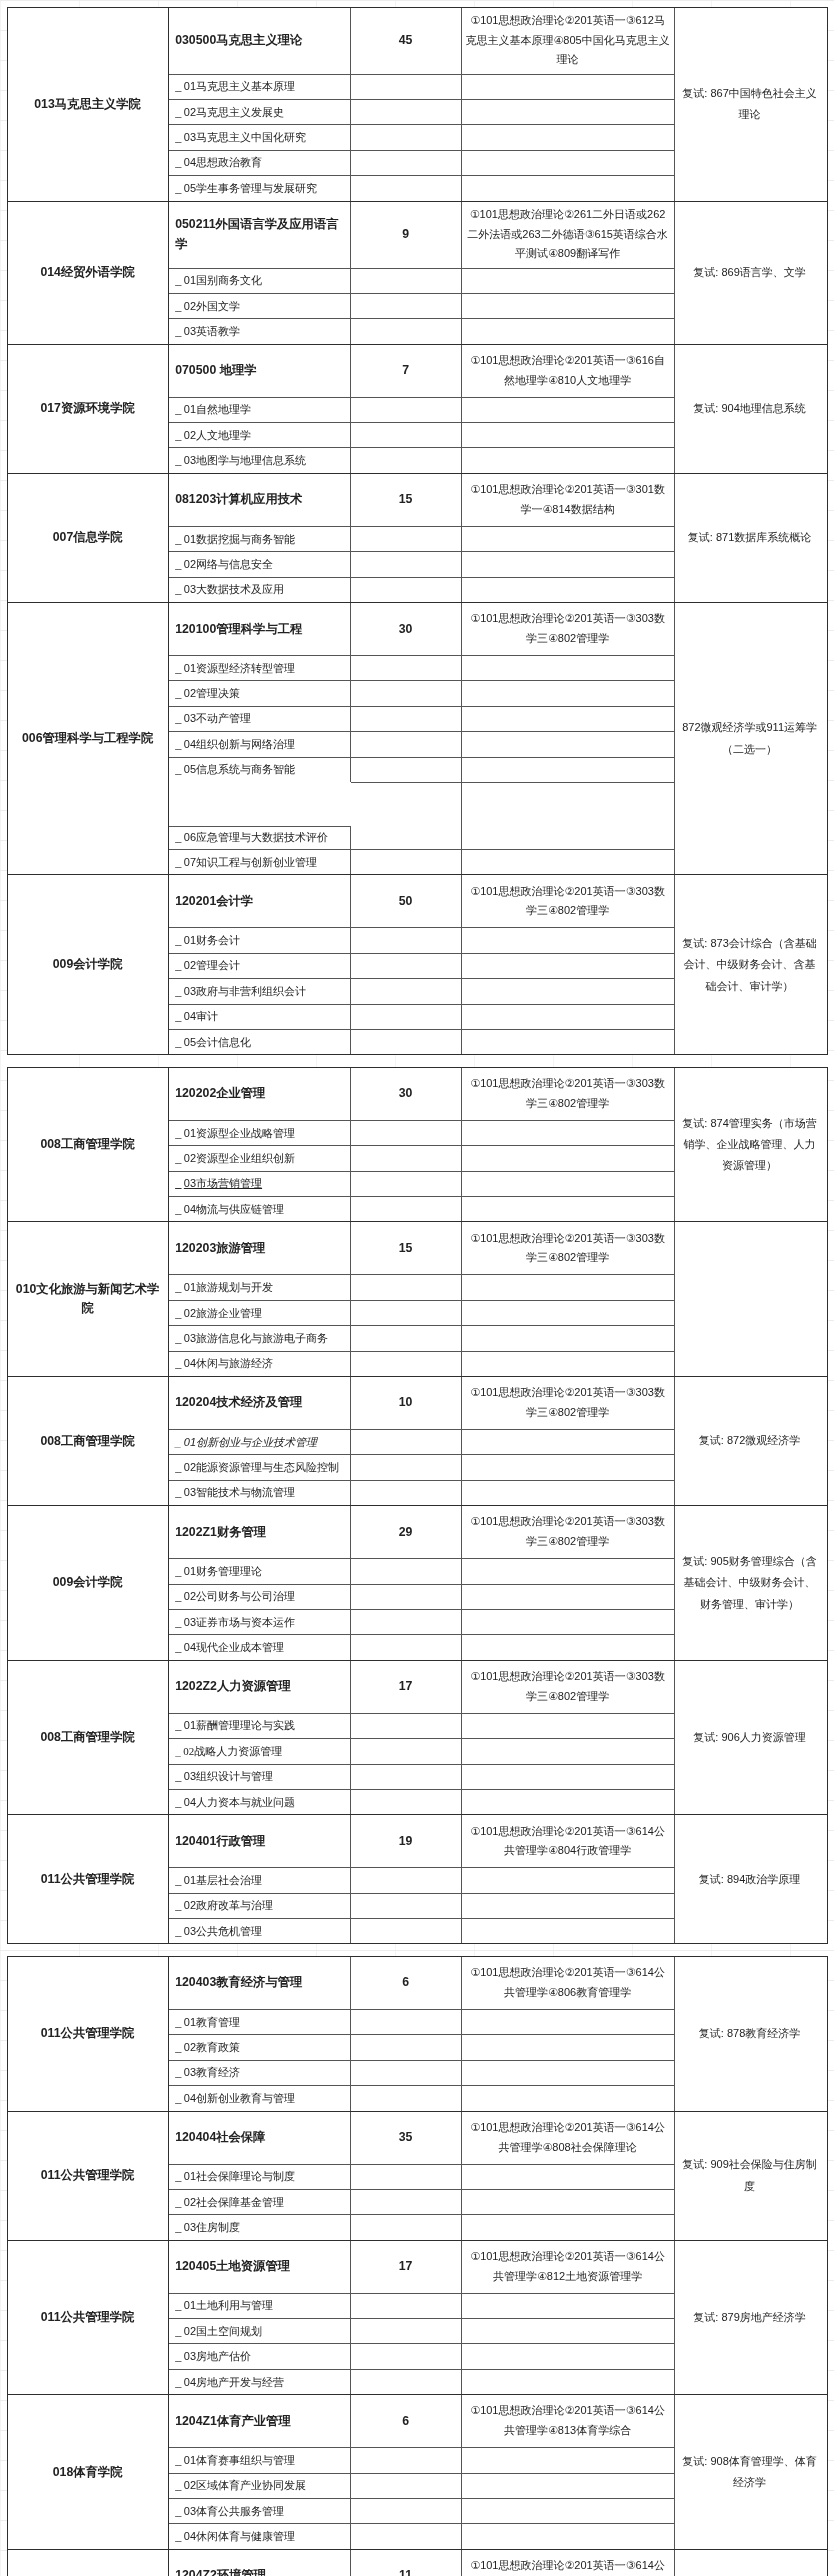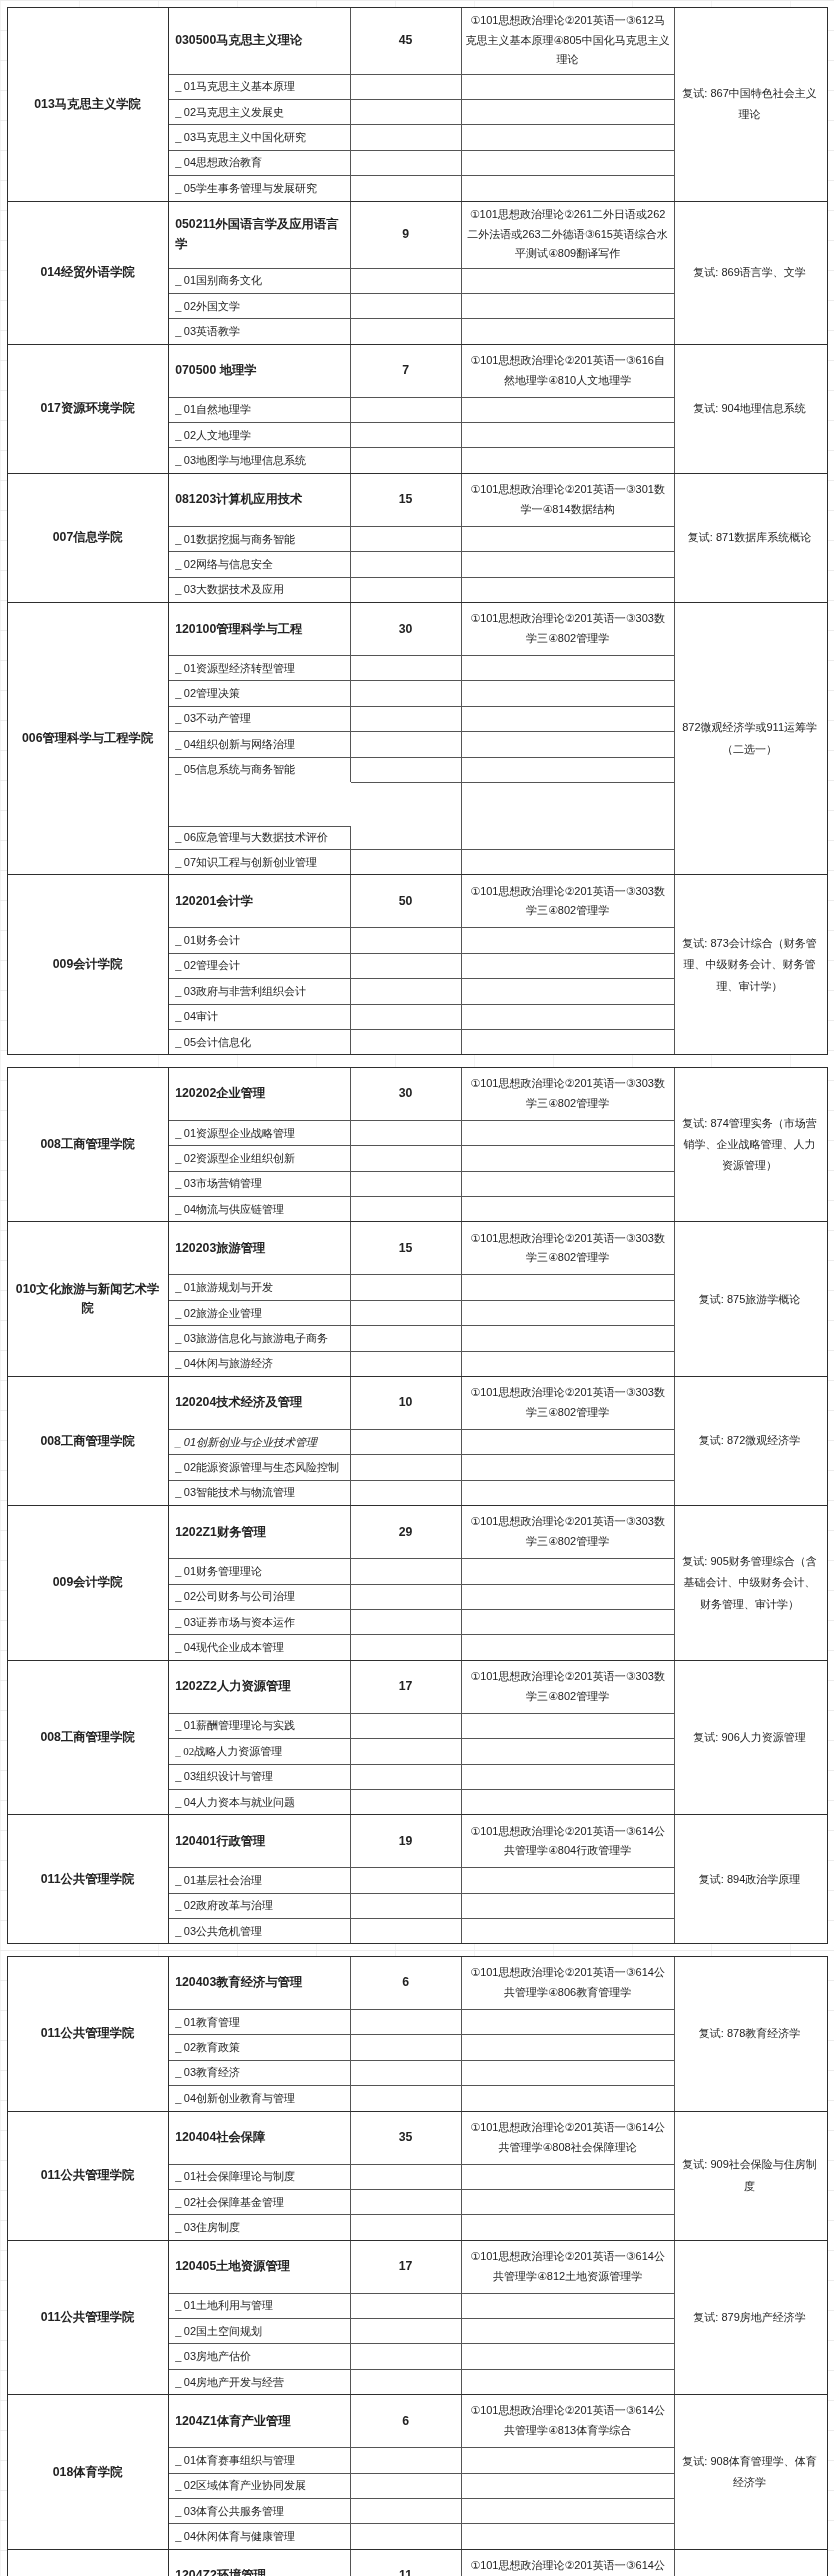--- a/index.html
+++ b/index.html
@@ -181,21 +181,21 @@
         <div class="cell empty4 v-line h-line" style="grid-row: 7;"></div>
         <div class="cell direction v-line h-line" style="grid-row: 8;">07知识工程与创新创业管理</div>
         <div class="cell empty3 v-line h-line" style="grid-row: 8;"></div>
         <div class="cell empty4 v-line h-line" style="grid-row: 8;"></div>
       </div>
       <div class="group" style="grid-template-rows: minmax(52px, auto) repeat(5, minmax(25.4px, auto));">
         <div class="cell college" style="grid-row: 1 / span 6;">009会计学院</div>
         <div class="cell major v-line">120201会计学</div>
         <div class="cell quota v-line">50</div>
         <div class="cell exam v-line">①101思想政治理论②201英语一③303数学三④802管理学</div>
-        <div class="cell retest" style="grid-row: 1 / span 6;">复试: 873会计综合（财务管理、中级财务会计、财务管理、审计学）</div>
+        <div class="cell retest" style="grid-row: 1 / span 6;">复试: 873会计综合（含基础会计、中级财务会计、含基础会计、审计学）</div>
         <div class="cell direction v-line h-line" style="grid-row: 2;">01财务会计</div>
         <div class="cell empty3 v-line h-line" style="grid-row: 2;"></div>
         <div class="cell empty4 v-line h-line" style="grid-row: 2;"></div>
         <div class="cell direction v-line h-line" style="grid-row: 3;">02管理会计</div>
         <div class="cell empty3 v-line h-line" style="grid-row: 3;"></div>
         <div class="cell empty4 v-line h-line" style="grid-row: 3;"></div>
         <div class="cell direction v-line h-line" style="grid-row: 4;">03政府与非营利组织会计</div>
         <div class="cell empty3 v-line h-line" style="grid-row: 4;"></div>
         <div class="cell empty4 v-line h-line" style="grid-row: 4;"></div>
         <div class="cell direction v-line h-line" style="grid-row: 5;">04审计</div>
@@ -212,33 +212,32 @@
         <div class="cell major v-line">120202企业管理</div>
         <div class="cell quota v-line">30</div>
         <div class="cell exam v-line">①101思想政治理论②201英语一③303数学三④802管理学</div>
         <div class="cell retest" style="grid-row: 1 / span 5;">复试: 874管理实务（市场营销学、企业战略管理、人力资源管理）</div>
         <div class="cell direction v-line h-line" style="grid-row: 2;">01资源型企业战略管理</div>
         <div class="cell empty3 v-line h-line" style="grid-row: 2;"></div>
         <div class="cell empty4 v-line h-line" style="grid-row: 2;"></div>
         <div class="cell direction v-line h-line" style="grid-row: 3;">02资源型企业组织创新</div>
         <div class="cell empty3 v-line h-line" style="grid-row: 3;"></div>
         <div class="cell empty4 v-line h-line" style="grid-row: 3;"></div>
-        <div class="cell direction v-line h-line" style="grid-row: 4;">03市场营销管理</div>
+        <div class="cell direction v-line h-line" style="grid-row: 4; text-decoration: underline;">03市场营销管理</div>
         <div class="cell empty3 v-line h-line" style="grid-row: 4;"></div>
         <div class="cell empty4 v-line h-line" style="grid-row: 4;"></div>
         <div class="cell direction v-line h-line" style="grid-row: 5;">04物流与供应链管理</div>
         <div class="cell empty3 v-line h-line" style="grid-row: 5;"></div>
         <div class="cell empty4 v-line h-line" style="grid-row: 5;"></div>
       </div>
       <div class="group" style="grid-template-rows: minmax(52px, auto) repeat(4, minmax(25.4px, auto));">
         <div class="cell college" style="grid-row: 1 / span 5;">010文化旅游与新闻艺术学院</div>
         <div class="cell major v-line">120203旅游管理</div>
         <div class="cell quota v-line">15</div>
         <div class="cell exam v-line">①101思想政治理论②201英语一③303数学三④802管理学</div>
-        <div class="cell retest" style="grid-row: 1 / span 5;">复试: 875旅游学概论</div>
         <div class="cell direction v-line h-line" style="grid-row: 2;">01旅游规划与开发</div>
         <div class="cell empty3 v-line h-line" style="grid-row: 2;"></div>
         <div class="cell empty4 v-line h-line" style="grid-row: 2;"></div>
         <div class="cell direction v-line h-line" style="grid-row: 3;">02旅游企业管理</div>
         <div class="cell empty3 v-line h-line" style="grid-row: 3;"></div>
         <div class="cell empty4 v-line h-line" style="grid-row: 3;"></div>
         <div class="cell direction v-line h-line" style="grid-row: 4;">03旅游信息化与旅游电子商务</div>
         <div class="cell empty3 v-line h-line" style="grid-row: 4;"></div>
         <div class="cell empty4 v-line h-line" style="grid-row: 4;"></div>
         <div class="cell direction v-line h-line" style="grid-row: 5;">04休闲与旅游经济</div>

